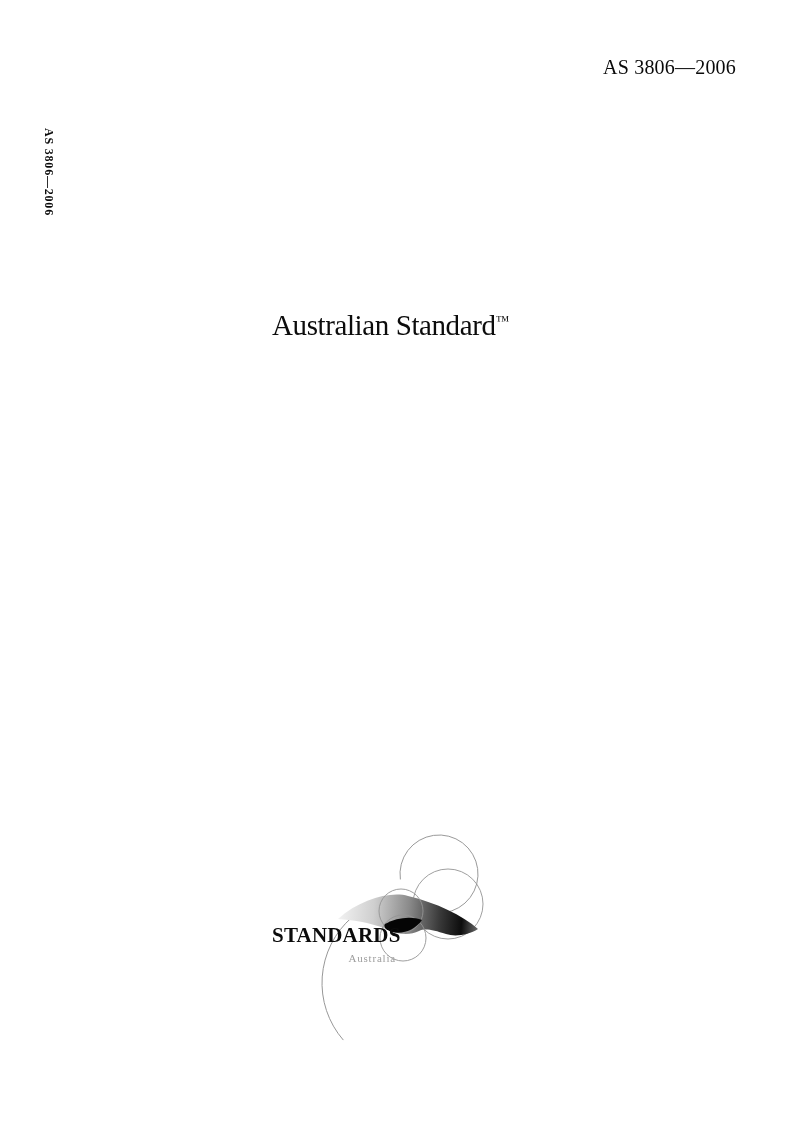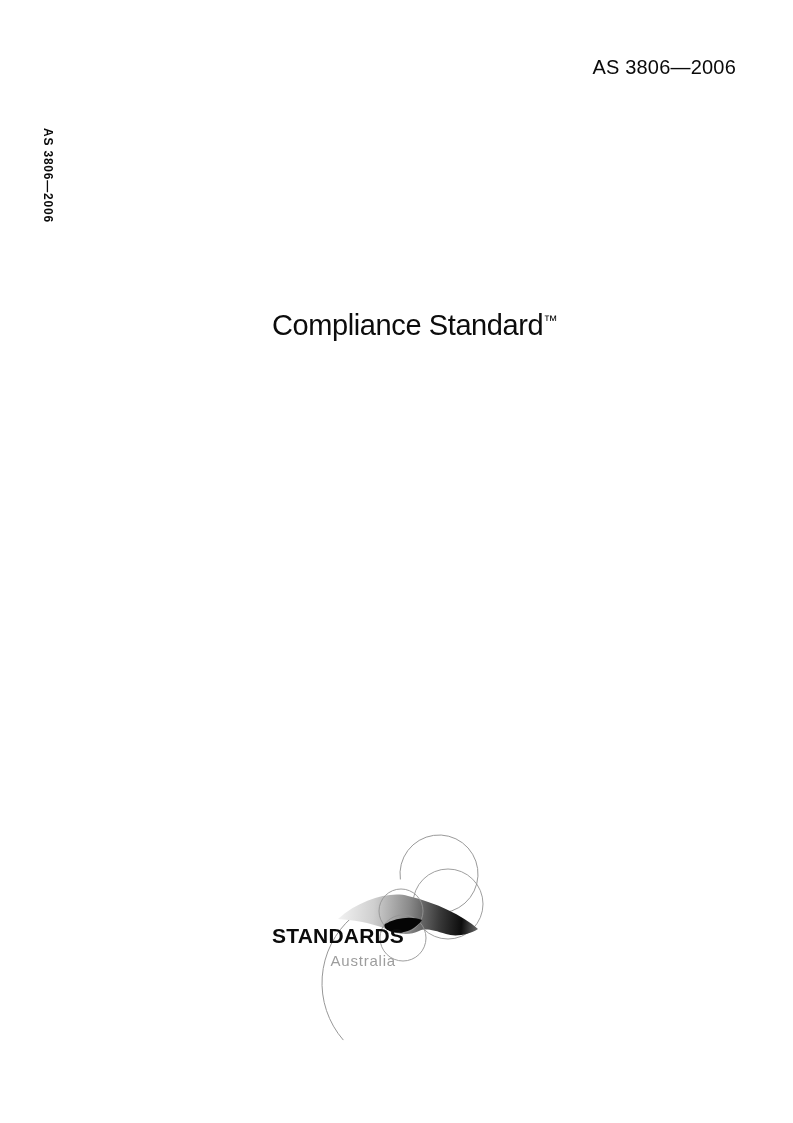--- a/index.html
+++ b/index.html
@@ -1,21 +1,21 @@
 <!DOCTYPE html>
 <html><head>
 <meta charset="utf-8">
 <style>
   html,body{margin:0;padding:0;background:#ffffff;}
   .page{
     position:relative;
     width:793px;height:1123px;
     background:#ffffff;
     overflow:hidden;
-    font-family:Liberation Sans, sans-serif;
+    font-family:Liberation Serif, serif;
     color:#0a0a0a;
   }
   .header-code{
     position:absolute;top:56px;right:57px;
     font-size:20px;letter-spacing:0.2px;color:#0a0a0a;
     line-height:1.1;
   }
   .spine-code{
     position:absolute;top:128px;left:41px;
     writing-mode:vertical-rl;
@@ -40,35 +40,35 @@
     width:230px;height:250px;
   }
   .logo-wordmark{
     position:absolute;left:272px;top:925px;
     font-size:21px;font-weight:700;letter-spacing:0.2px;
     color:#0b0b0b;line-height:1;white-space:nowrap;
   }
   .logo-subtext{
     position:absolute;left:272px;top:953px;width:124px;
     text-align:right;
-    font-size:15px;letter-spacing:0.8px;
+    font-size:11px;letter-spacing:0.8px;
     color:#9d9d9d;line-height:1;white-space:nowrap;
   }
 </style>
 </head>
 <body>
 
 <div class="page">
 
   <div class="header-code">AS 3806—2006</div>
 
   <div class="spine-code">AS 3806—2006</div>
 
   <div class="doc-title">
-    <span>Compliance Standard</span><sup>™</sup>
+    <span>Australian Standard</span><sup>™</sup>
   </div>
 
 
   <svg class="logo-svg" viewBox="0 0 230 250" xmlns="http://www.w3.org/2000/svg">
     <defs>
       <linearGradient id="ribbonGrad" gradientUnits="userSpaceOnUse" x1="73" y1="90" x2="213" y2="100">
         <stop offset="0" stop-color="#f2f2f2"></stop>
         <stop offset="0.25" stop-color="#cfcfcf"></stop>
         <stop offset="0.5" stop-color="#8a8a8a"></stop>
         <stop offset="0.72" stop-color="#3a3a3a"></stop>

